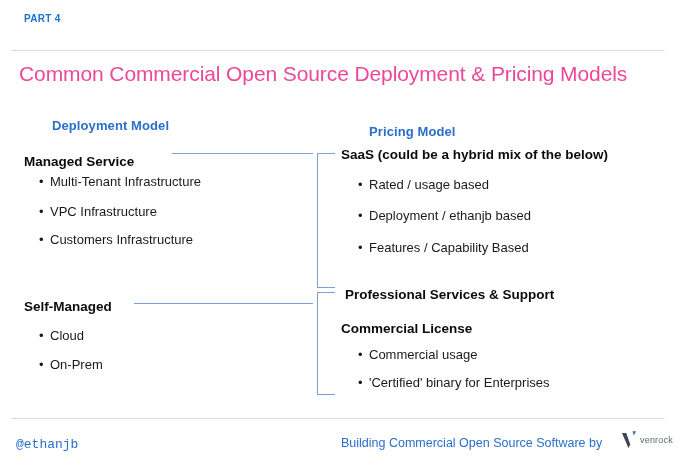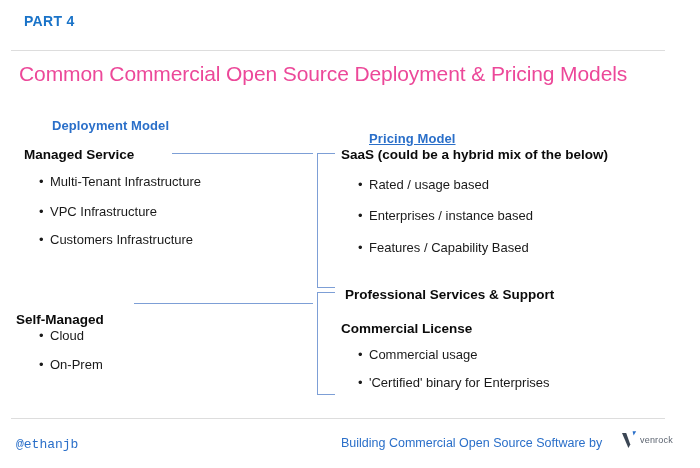--- a/index.html
+++ b/index.html
@@ -22,21 +22,21 @@
     width: 700px;
     height: 468px;
     background: #ffffff;
   }
 
   
   .part-label {
     position: absolute;
     left: 24px;
     top: 13px;
-    font-size: 14px;
+    font-size: 10px;
     font-weight: bold;
     letter-spacing: 0.3px;
     color: #1a73c8;
   }
   .rule-top {
     position: absolute;
     left: 11px;
     top: 50px;
     width: 654px;
     height: 1px;
@@ -56,21 +56,21 @@
   
   .col-head {
     position: absolute;
     font-size: 13px;
     font-weight: bold;
     color: #2a6fc9;
     letter-spacing: 0.1px;
     padding-left: 28px;
   }
   .col-head.left  { left: 24px;  top: 118px; }
-  .col-head.right { left: 341px; top: 131px; text-decoration: underline; }
+  .col-head.right { left: 341px; top: 124px; }
 
   .grp-title {
     position: absolute;
     font-size: 13.5px;
     font-weight: bold;
     color: #0b0b0b;
     white-space: nowrap;
   }
 
   .bullet-row {
@@ -83,25 +83,25 @@
   }
   .bullet-row .dot {
     display: inline-block;
     width: 11px;
     font-size: 13px;
     line-height: 1;
     color: #1a1a1a;
   }
 
   
-  .lg1      { left: 24px;  top: 147px; }
+  .lg1      { left: 24px;  top: 154px; }
   .l-b1     { left: 39px;  top: 174px; }
   .l-b2     { left: 39px;  top: 204px; }
   .l-b3     { left: 39px;  top: 232px; }
-  .lg2      { left: 16px;  top: 299px; margin-top: 13px; }
+  .lg2      { left: 24px;  top: 299px; }
   .l-b4     { left: 39px;  top: 328px; }
   .l-b5     { left: 39px;  top: 357px; }
 
   
   .rg1      { left: 341px; top: 147px; }
   .r-b1     { left: 358px; top: 177px; }
   .r-b2     { left: 358px; top: 208px; }
   .r-b3     { left: 358px; top: 240px; }
   .rg2      { left: 345px; top: 287px; }
   .rg3      { left: 341px; top: 321px; }
@@ -206,21 +206,21 @@
 
   <div class="col-head right">Pricing Model</div>
 
   <div class="grp-title rg1">SaaS (could be a hybrid mix of the below)</div>
   <div class="bullet-row r-b1">
     <span class="dot">•</span>
     <span>Rated / usage based</span>
   </div>
   <div class="bullet-row r-b2">
     <span class="dot">•</span>
-    <span>Enterprises / instance based</span>
+    <span>Deployment / ethanjb based</span>
   </div>
   <div class="bullet-row r-b3">
     <span class="dot">•</span>
     <span>Features / Capability Based</span>
   </div>
 
   <div class="grp-title rg2">Professional Services &amp; Support</div>
 
   <div class="grp-title rg3">Commercial License</div>
   <div class="bullet-row r-b4">

